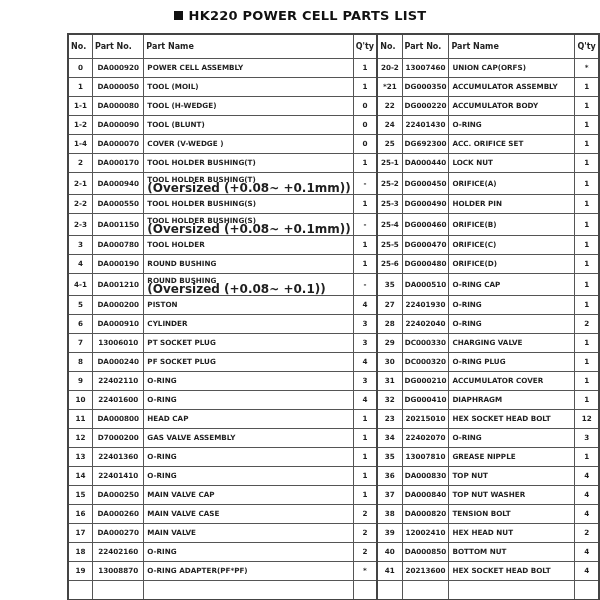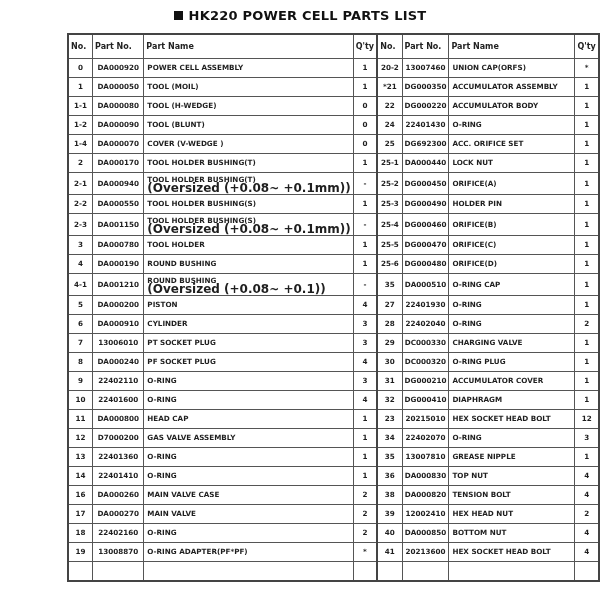--- a/index.html
+++ b/index.html
@@ -265,20 +265,30 @@
         <td class="c"><span>14</span></td>
         <td class="c"><span>22401410</span></td>
         <td class="l"><span>O-RING</span></td>
         <td class="c"><span>1</span></td>
         <td class="c mid"><span>36</span></td>
         <td class="c"><span>DA000830</span></td>
         <td class="l"><span>TOP NUT</span></td>
         <td class="c"><span>4</span></td>
       </tr>
       <tr>
+        <td class="c"><span>15</span></td>
+        <td class="c"><span>DA000250</span></td>
+        <td class="l"><span>MAIN VALVE CAP</span></td>
+        <td class="c"><span>1</span></td>
+        <td class="c mid"><span>37</span></td>
+        <td class="c"><span>DA000840</span></td>
+        <td class="l"><span>TOP NUT WASHER</span></td>
+        <td class="c"><span>4</span></td>
+      </tr>
+      <tr>
         <td class="c"><span>16</span></td>
         <td class="c"><span>DA000260</span></td>
         <td class="l"><span>MAIN VALVE CASE</span></td>
         <td class="c"><span>2</span></td>
         <td class="c mid"><span>38</span></td>
         <td class="c"><span>DA000820</span></td>
         <td class="l"><span>TENSION BOLT</span></td>
         <td class="c"><span>4</span></td>
       </tr>
       <tr>

